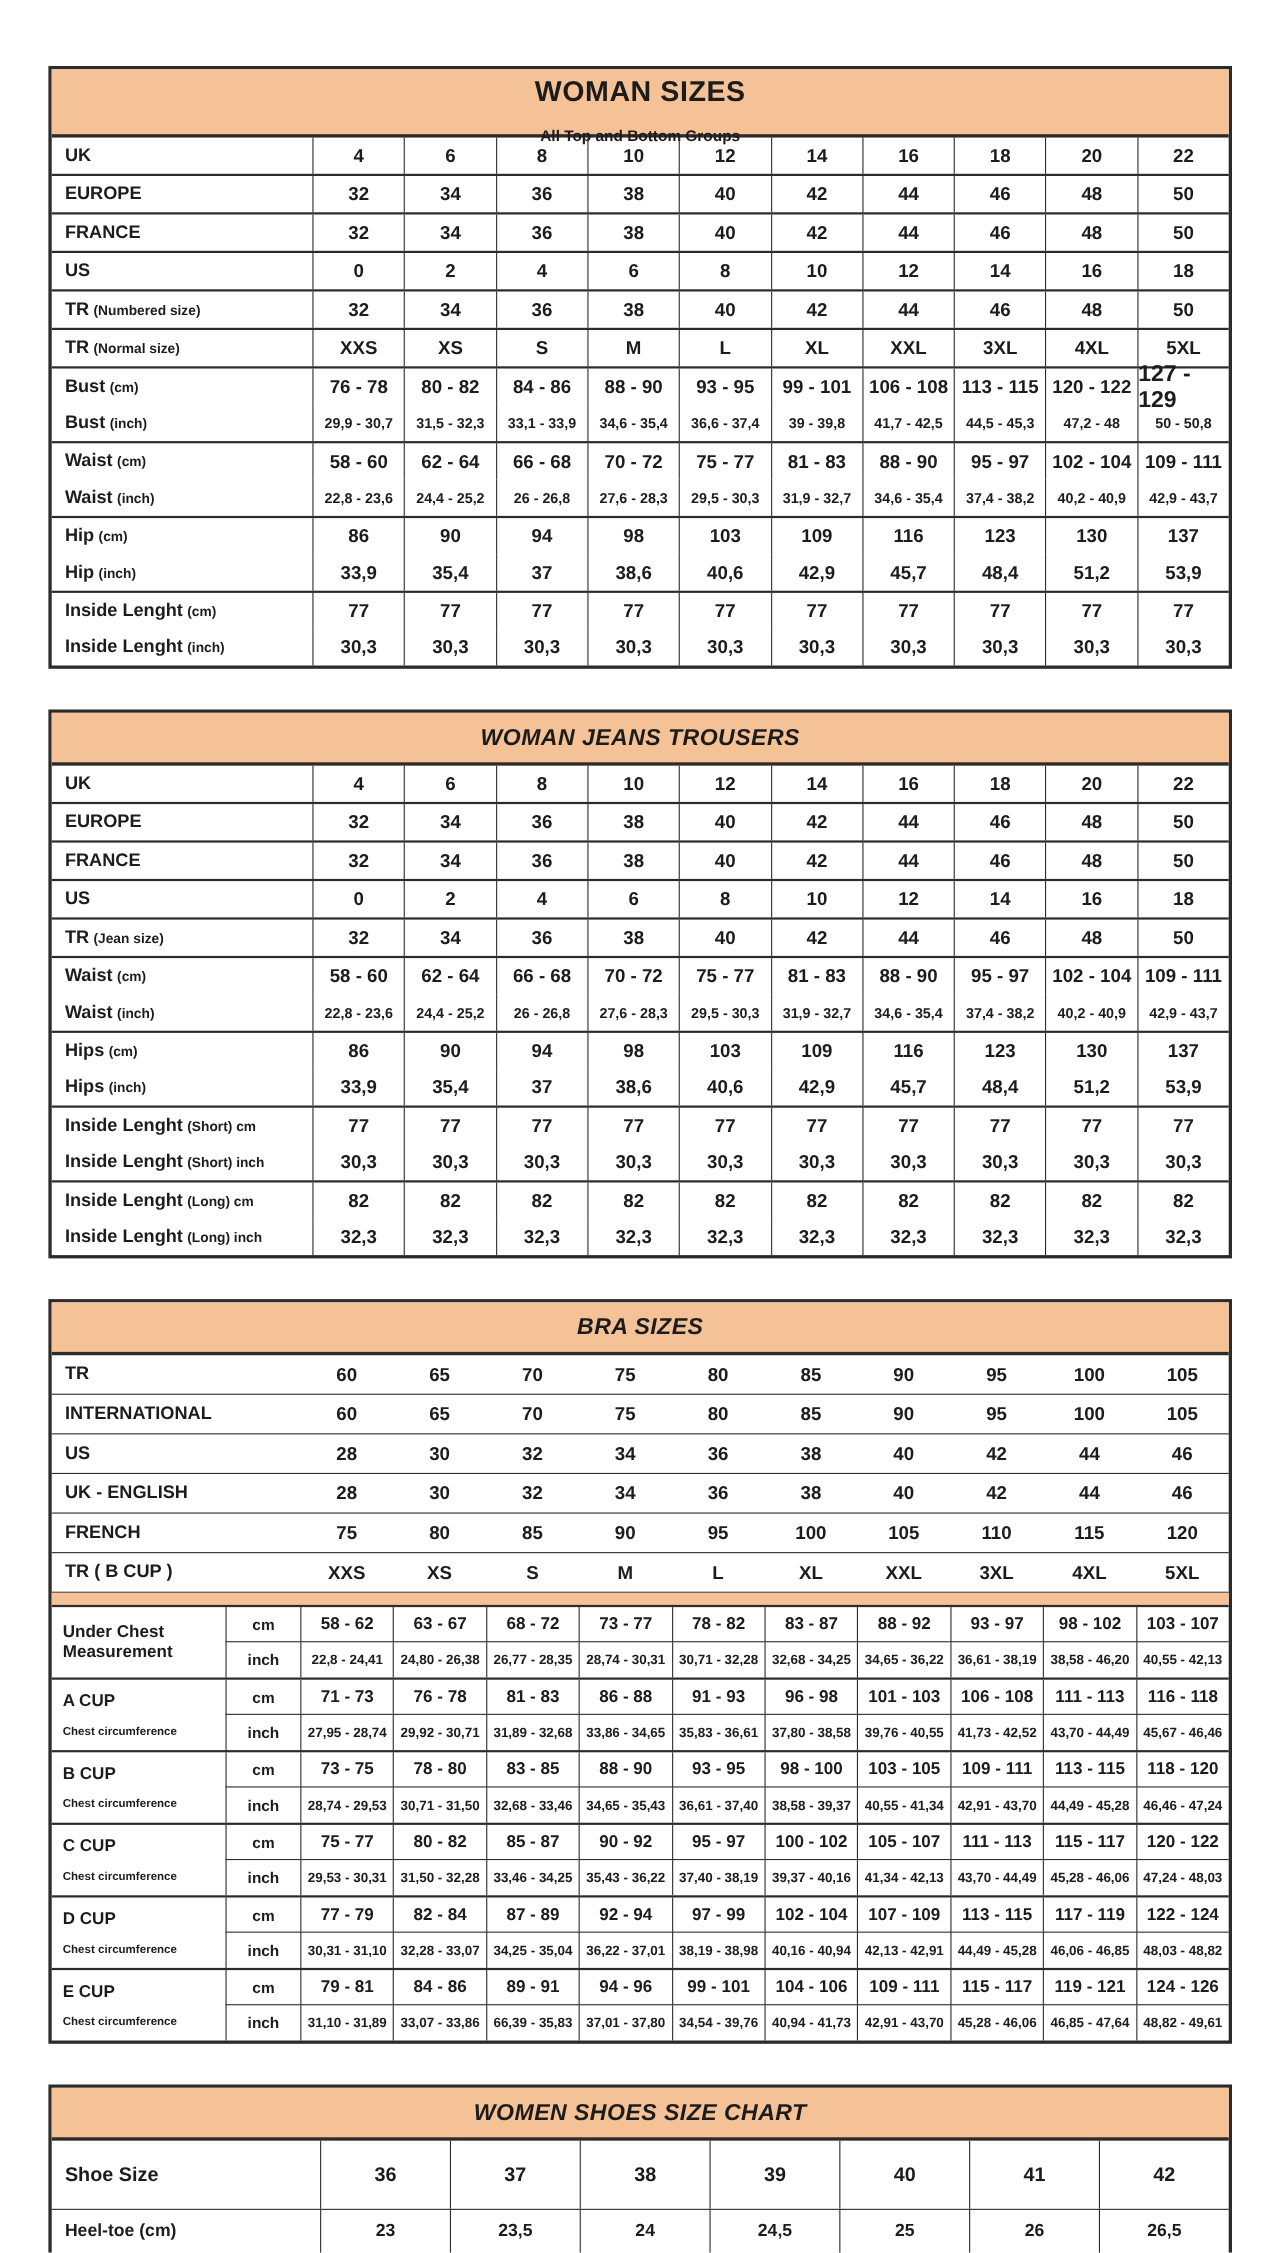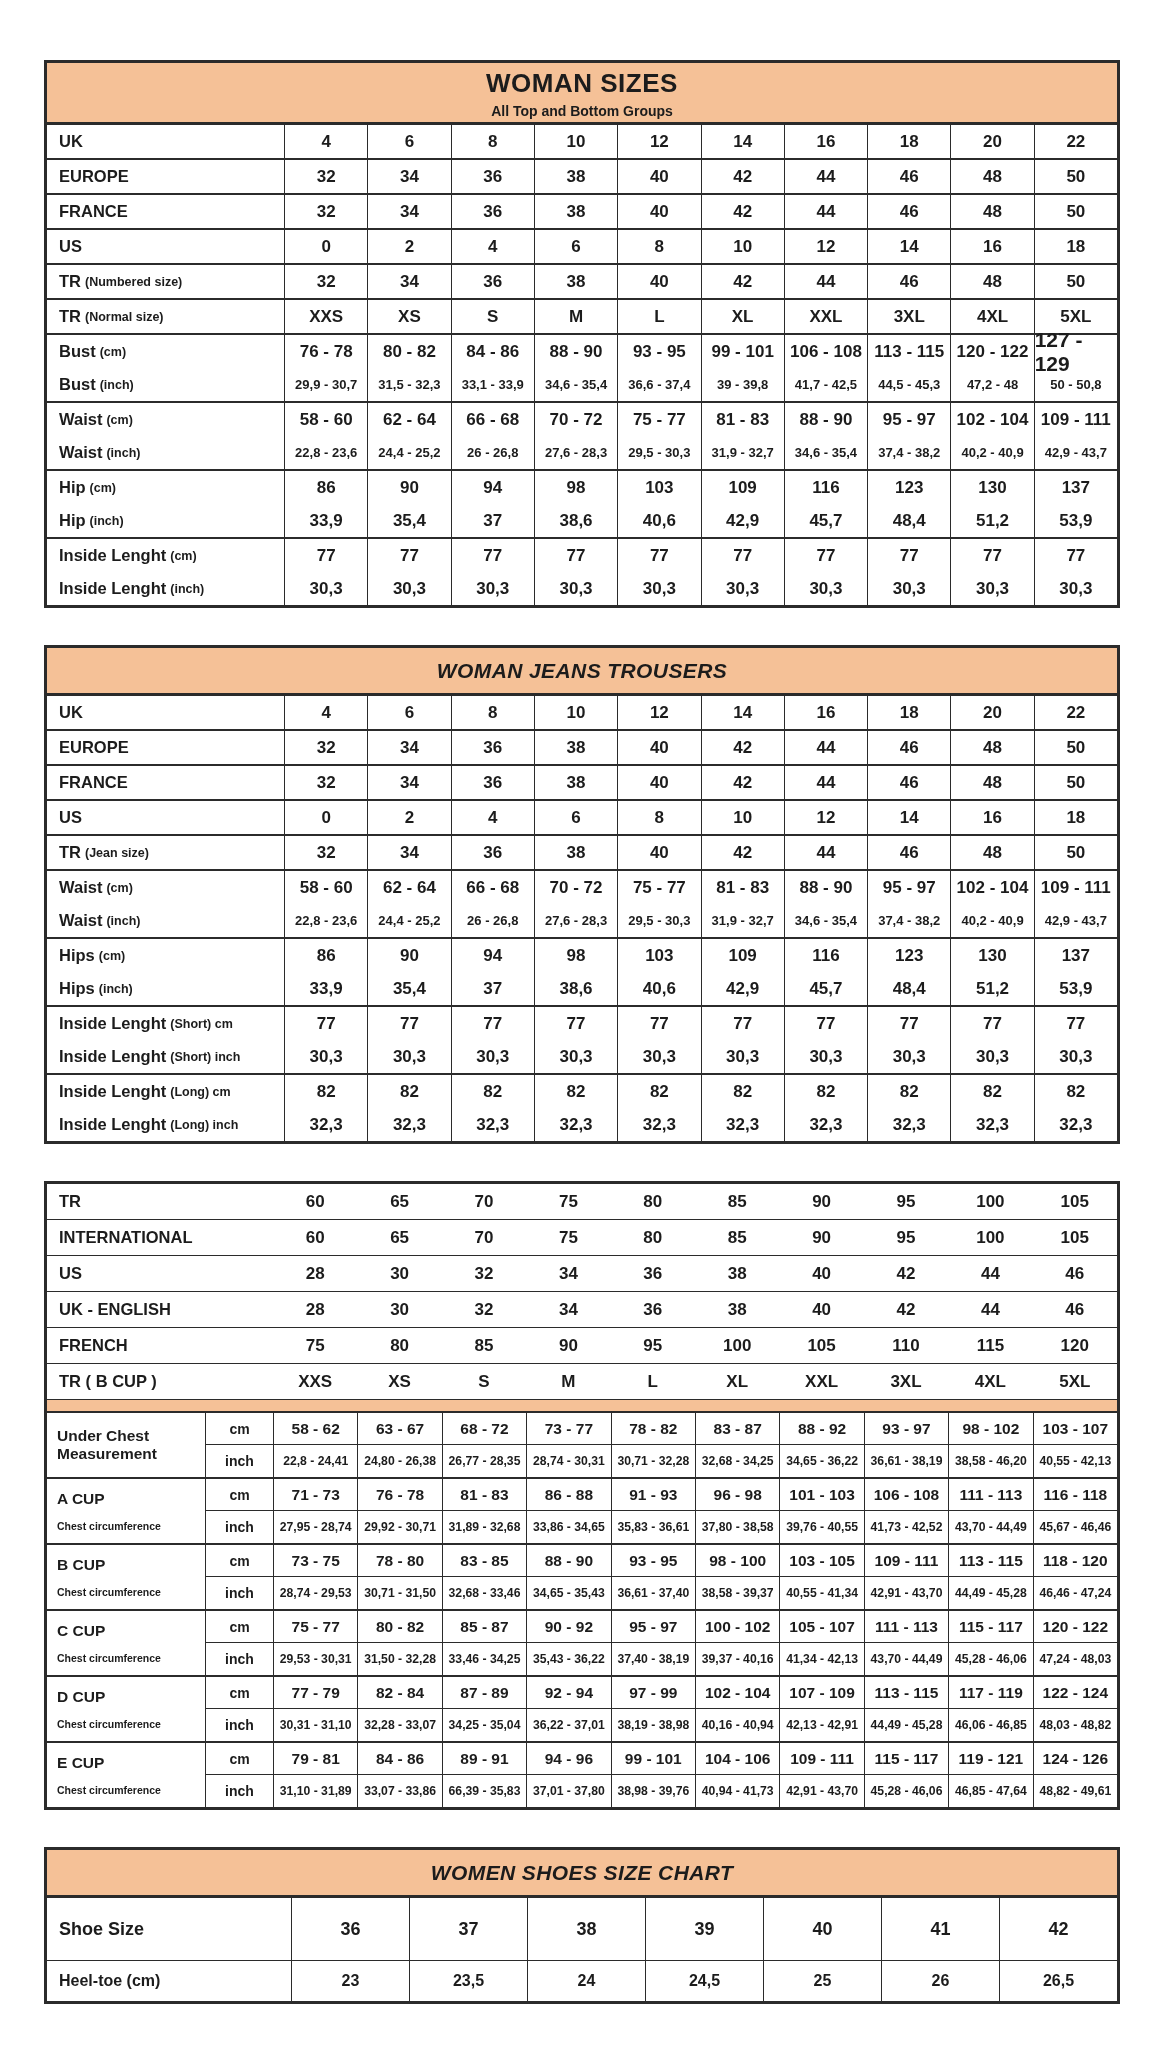--- a/index.html
+++ b/index.html
@@ -17,21 +17,21 @@
   .page{width:1164px;height:2048px;background:#fff;overflow:hidden;}
   .content{padding:60px 44px 0 44px;}
   .size-table{border:3px solid var(--line);margin-bottom:37px;background:#fff;}
   .band{
     background:var(--accent);border-bottom:3px solid var(--line);
     display:flex;flex-direction:column;align-items:center;justify-content:center;
     text-align:center;
   }
   .band.tall{height:62px;}
   .band.short{height:48px;}
-  .band h1{margin:4px;font-size:26px;letter-spacing:.5px;line-height:1.05;}
+  .band h1{margin:16px;font-size:26px;letter-spacing:.5px;line-height:1.05;}
   .band .subtitle{font-size:14px;margin-top:2px;}
   .band h2{margin:0;font-size:21px;letter-spacing:.4px;font-style:italic;}
 
   
   .block{border-bottom:2px solid var(--line);}
   .rows > .block:last-child{border-bottom:none;}
   .srow{display:grid;grid-template-columns:237px repeat(10,1fr);}
   .srow .cell{height:33px;display:flex;align-items:center;justify-content:center;}
   .srow .label-cell{justify-content:flex-start;padding-left:12px;font-size:16.5px;gap:4px;white-space:nowrap;}
   .lab-sub{font-size:12.5px;}
@@ -546,20 +546,23 @@
               <div class="cell data-cell" style="font-size: 17px;">32,3</div>
               <div class="cell data-cell" style="font-size: 17px;">32,3</div>
               <div class="cell data-cell" style="font-size: 17px;">32,3</div>
               <div class="cell data-cell" style="font-size: 17px;">32,3</div>
             </div>
           </div>
         </div>
     </section>
 
     <section class="size-table">
+      <header class="band short">
+        <h2>BRA SIZES</h2>
+      </header>
       <div class="bra-list">
           <div class="brow">
             <div class="blcell bl-label">TR</div>
             <div class="blcell">60</div>
             <div class="blcell">65</div>
             <div class="blcell">70</div>
             <div class="blcell">75</div>
             <div class="blcell">80</div>
             <div class="blcell">85</div>
             <div class="blcell">90</div>
@@ -788,21 +791,21 @@
             <div class="gcell cmv r1">104 - 106</div>
             <div class="gcell cmv r1">109 - 111</div>
             <div class="gcell cmv r1">115 - 117</div>
             <div class="gcell cmv r1">119 - 121</div>
             <div class="gcell cmv r1">124 - 126</div>
             <div class="gunit r2">inch</div>
             <div class="gcell inv r2">31,10 - 31,89</div>
             <div class="gcell inv r2">33,07 - 33,86</div>
             <div class="gcell inv r2">66,39 - 35,83</div>
             <div class="gcell inv r2">37,01 - 37,80</div>
-            <div class="gcell inv r2">38,98 - 39,76</div>
+            <div class="gcell inv r2">34,54 - 39,76</div>
             <div class="gcell inv r2">40,94 - 41,73</div>
             <div class="gcell inv r2">42,91 - 43,70</div>
             <div class="gcell inv r2">45,28 - 46,06</div>
             <div class="gcell inv r2">46,85 - 47,64</div>
             <div class="gcell inv r2">48,82 - 49,61</div>
           </div>
         </div>
     </section>
 
     <section class="size-table">

